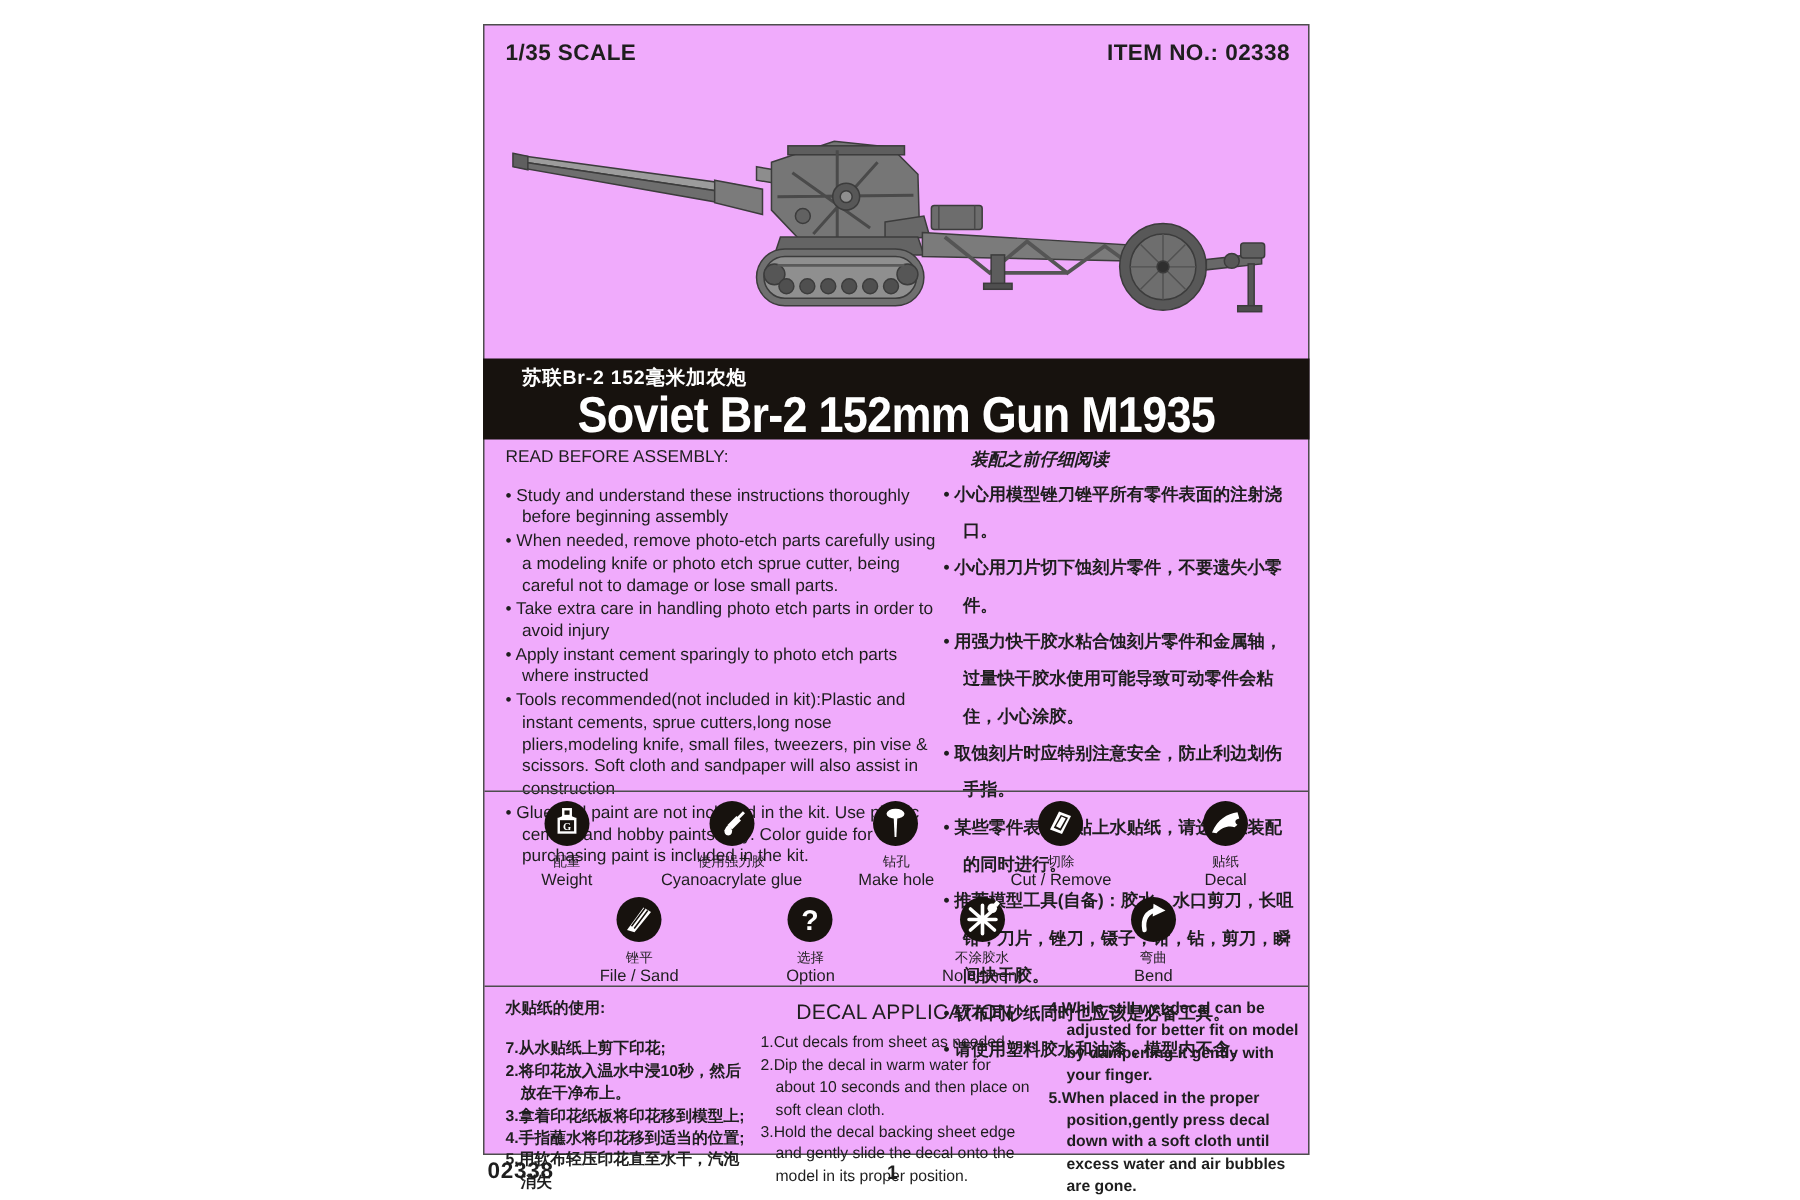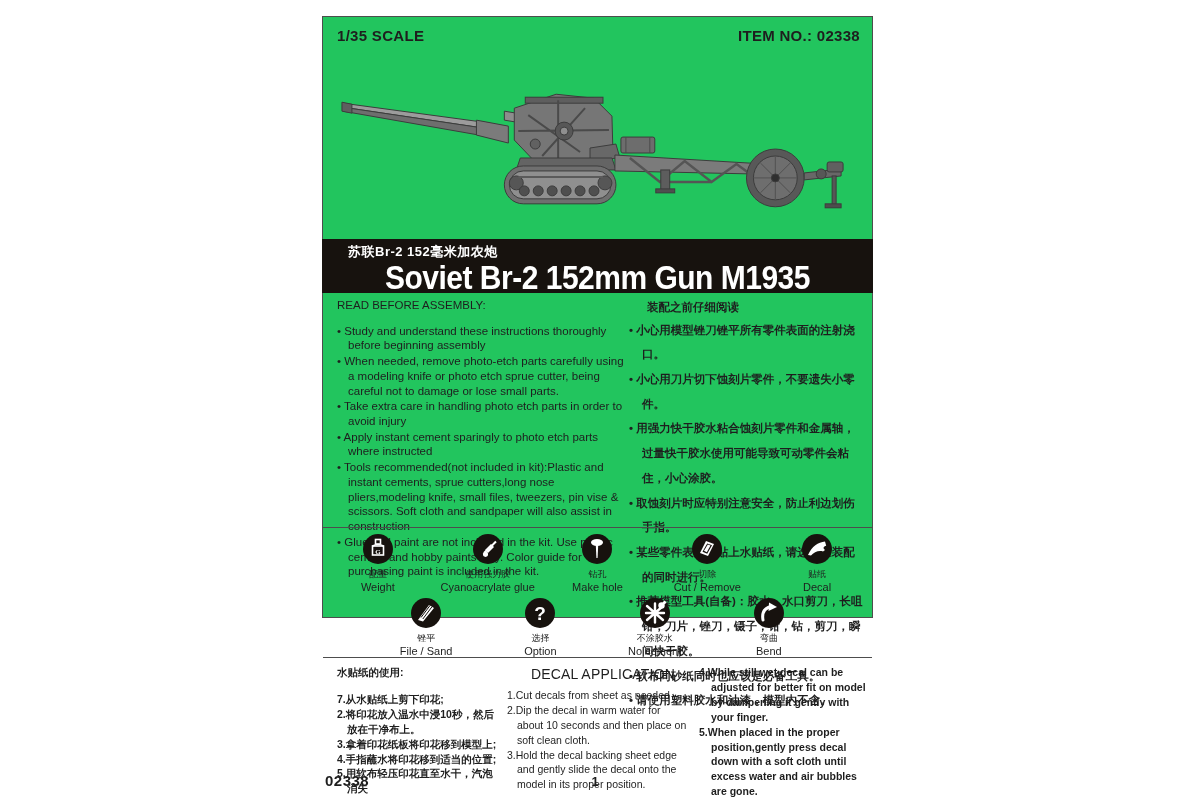--- a/index.html
+++ b/index.html
@@ -1,32 +1,32 @@
 <!DOCTYPE html>
 <html><head>
 <meta charset="utf-8">
 <style>
   html,body{margin:0;padding:0;background:#fff;}
   body{width:1200px;height:800px;position:relative;font-family:"Liberation Sans",sans-serif;color:#1e1e1e;-webkit-font-smoothing:antialiased;}
-  .sheet{position:absolute;left:322px;top:16px;width:551px;height:602px;border:1.5px solid #4d4d4d;background:#22c55e;box-sizing:border-box;}
+  .sheet{position:absolute;left:322px;top:16px;width:551px;height:754px;border:1.5px solid #4d4d4d;background:#f0abfc;box-sizing:border-box;}
   
   .hdr{position:absolute;top:10px;left:14px;right:12px;display:flex;justify-content:space-between;font-size:15px;font-weight:bold;letter-spacing:.3px;}
   
   .art{position:absolute;top:52px;left:6px;width:538px;height:172px;}
   
   .titlebar{position:absolute;top:222px;left:-1px;right:-1px;height:54px;background:#17120e;color:#fff;overflow:hidden;}
   .title-zh{font-size:13px;font-weight:bold;margin:4px 0 0 26px;letter-spacing:.5px;}
   .title-en{font-size:30px;font-weight:bold;text-align:center;margin-top:-2px;letter-spacing:-.5px;transform:scale(1,1.12);transform-origin:top center;white-space:nowrap;}
   
   .cols{position:absolute;top:281px;left:14px;right:8px;display:flex;}
   .col-en{width:292px;font-size:11.5px;line-height:1.28;}
   .col-en .h{margin-bottom:11px;}
   .b{padding-left:11px;text-indent:-11px;margin-bottom:1px;}
   .col-zh{flex:1;font-size:11.5px;font-weight:bold;line-height:2.15;}
-  .col-zh .h{padding-left:18px;line-height:1.7;}
+  .col-zh .h{padding-left:18px;line-height:1.7;font-style:italic;}
   .bz{padding-left:13px;text-indent:-13px;}
   .divider{position:absolute;left:0;right:0;height:0;border-top:1.5px solid #4d4d4d;}
   
   .symrow{position:absolute;left:0;right:0;display:flex;}
   .symrow1{top:516px;}
   .symrow2{top:580px;left:46px;right:46px;}
   .sym{flex:1;display:flex;flex-direction:column;align-items:center;}
   .sym .zh{font-size:9px;margin-top:3px;}
   .sym .en{font-size:11px;line-height:1.15;}
   .ico{width:32px;height:32px;}

